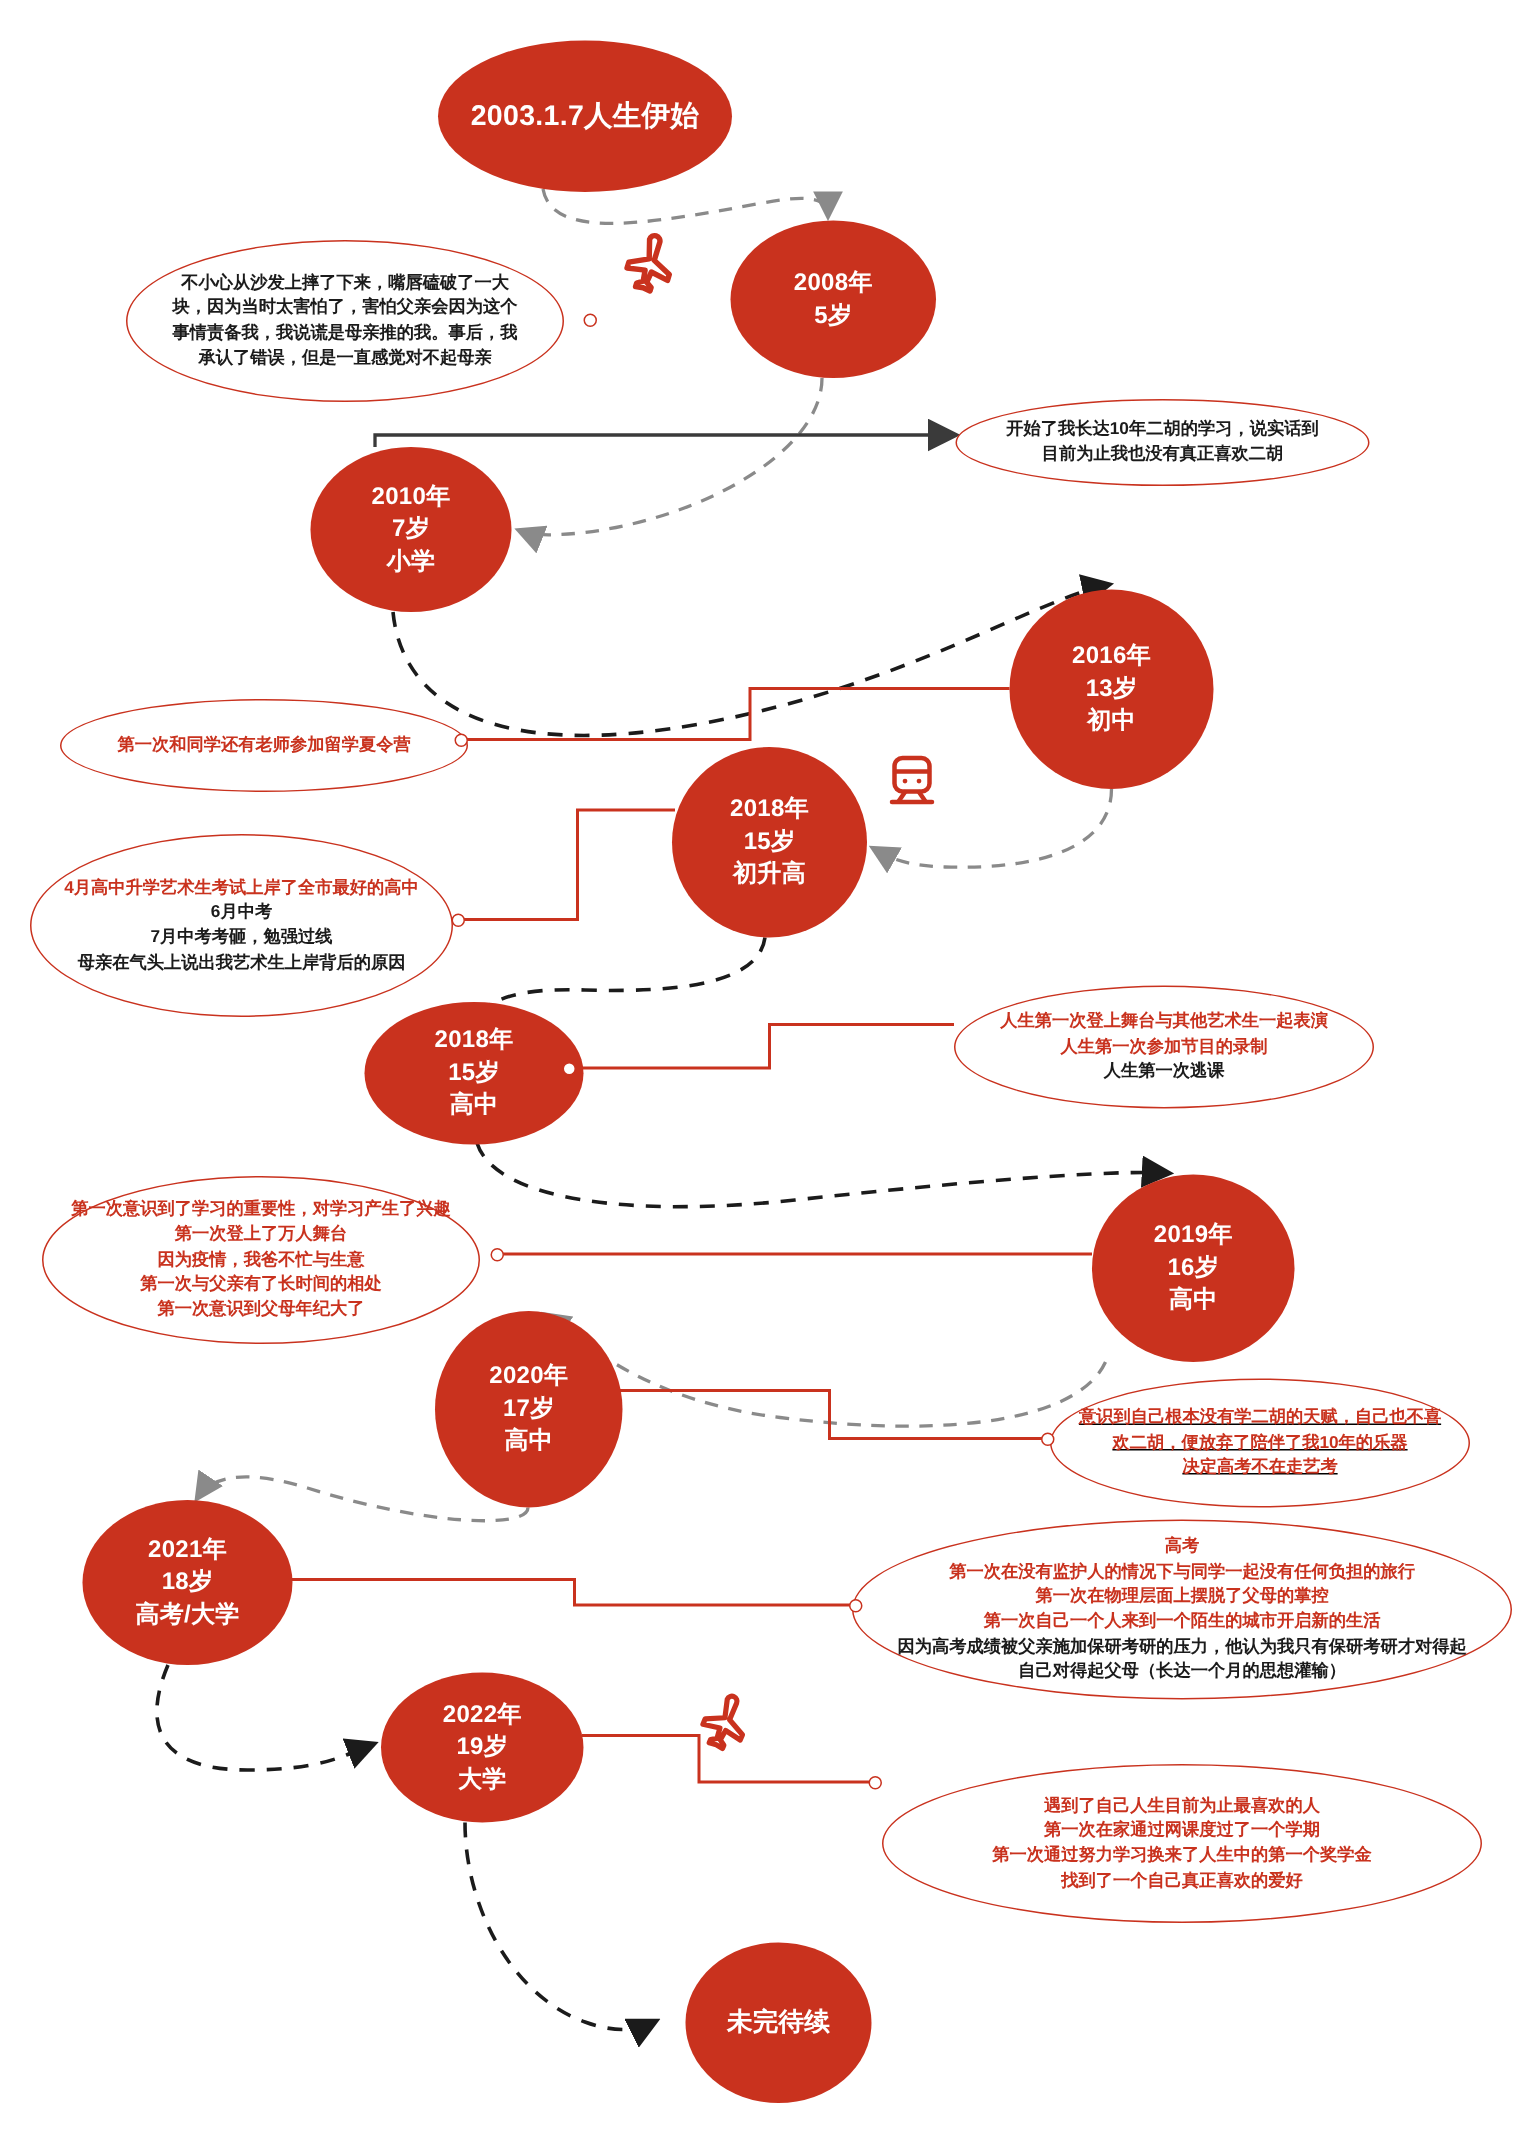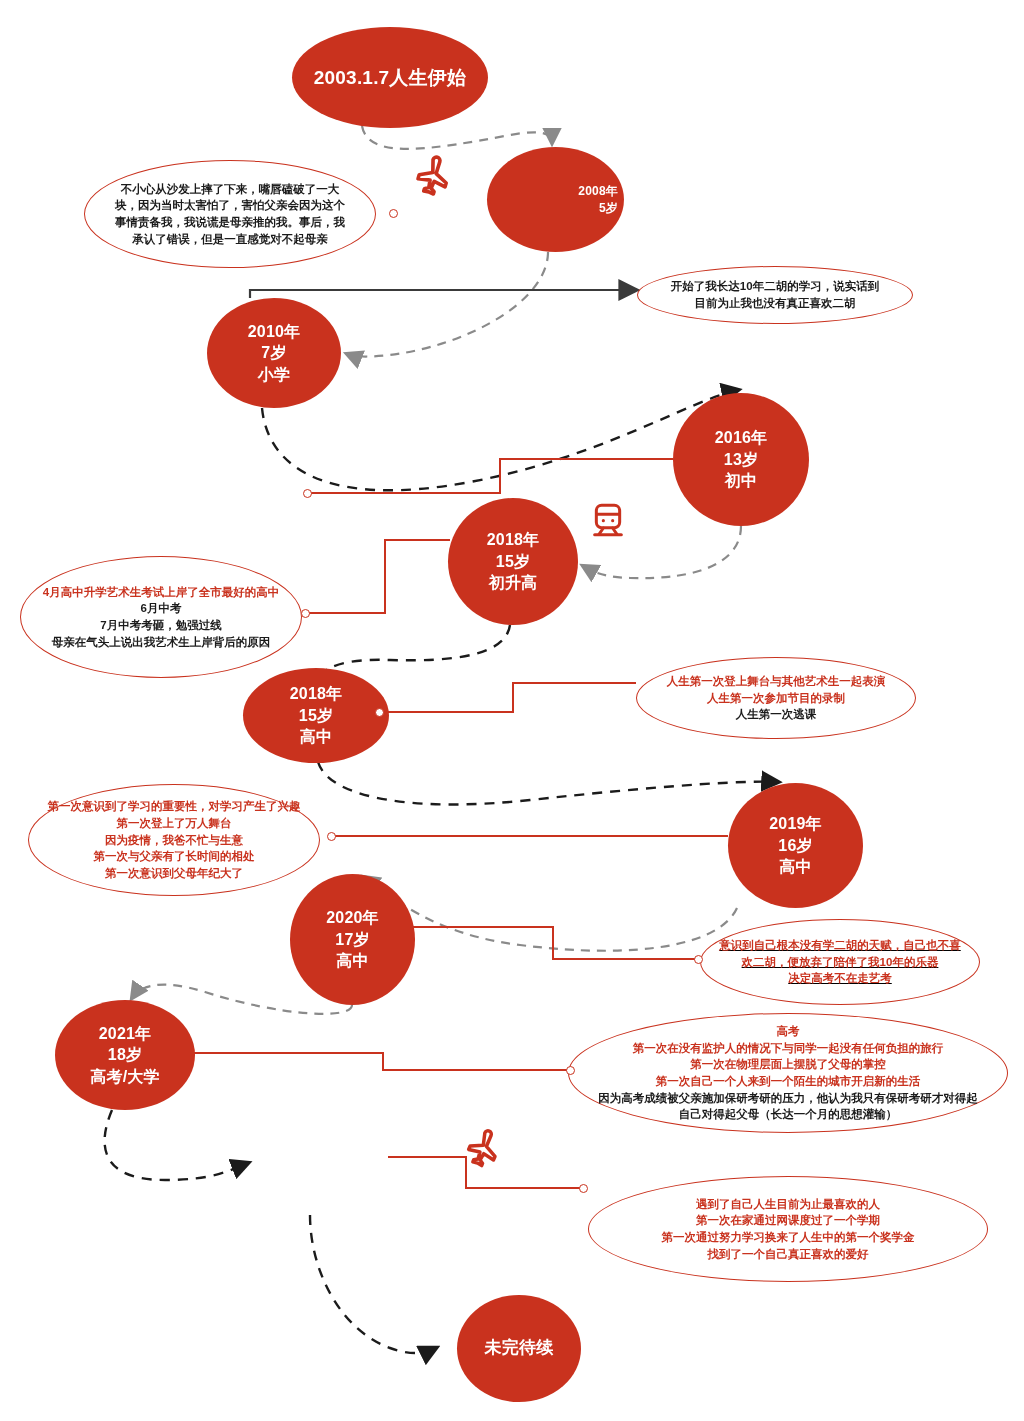--- a/index.html
+++ b/index.html
@@ -121,21 +121,21 @@
 
     <path d="M310,1215 C310,1270 340,1330 390,1348 C415,1357 428,1352 436,1348" fill="none" stroke="#1b1b1b" stroke-width="2.4" stroke-dasharray="10,8" marker-end="url(#arrBlack)"></path>
   </svg>
 
   <div class="node" style="left:292px;top:27px;width:196px;height:101px;font-size:19px;">
     <span class="nlines">
       <span class="nline">2003.1.7人生伊始</span>
     </span>
   </div>
 
-  <div class="node" style="left:487px;top:147px;width:137px;height:105px;font-size:12px;text-align:right;">
+  <div class="node" style="left:487px;top:147px;width:137px;height:105px;font-size:16px;">
     <span class="nlines">
       <span class="nline">2008年</span>
       <span class="nline">5岁</span>
     </span>
   </div>
 
   <div class="node" style="left:207px;top:298px;width:134px;height:110px;font-size:16px;">
     <span class="nlines">
       <span class="nline">2010年</span>
       <span class="nline">7岁</span>
@@ -184,20 +184,27 @@
   </div>
 
   <div class="node" style="left:55px;top:1000px;width:140px;height:110px;font-size:16px;">
     <span class="nlines">
       <span class="nline">2021年</span>
       <span class="nline">18岁</span>
       <span class="nline">高考/大学</span>
     </span>
   </div>
 
+  <div class="node" style="left:254px;top:1115px;width:135px;height:100px;font-size:16px;">
+    <span class="nlines">
+      <span class="nline">2022年</span>
+      <span class="nline">19岁</span>
+      <span class="nline">大学</span>
+    </span>
+  </div>
 
   <div class="node" style="left:457px;top:1295px;width:124px;height:107px;font-size:17px;">
     <span class="nlines">
       <span class="nline">未完待续</span>
     </span>
   </div>
 
   <div class="note" style="left:84px;top:160px;width:292px;height:108px;font-size:11.5px;">
     <span class="tlines">
       <span class="tline blk">不小心从沙发上摔了下来，嘴唇磕破了一大</span>
@@ -207,20 +214,25 @@
     </span>
   </div>
 
   <div class="note" style="left:637px;top:266px;width:276px;height:58px;font-size:11.5px;">
     <span class="tlines">
       <span class="tline blk">开始了我长达10年二胡的学习，说实话到</span>
       <span class="tline blk">目前为止我也没有真正喜欢二胡</span>
     </span>
   </div>
 
+  <div class="note" style="left:40px;top:466px;width:272px;height:62px;font-size:11.5px;">
+    <span class="tlines">
+      <span class="tline red">第一次和同学还有老师参加留学夏令营</span>
+    </span>
+  </div>
 
   <div class="note" style="left:20px;top:556px;width:282px;height:122px;font-size:11.5px;">
     <span class="tlines">
       <span class="tline red">4月高中升学艺术生考试上岸了全市最好的高中</span>
       <span class="tline blk">6月中考</span>
       <span class="tline blk">7月中考考砸，勉强过线</span>
       <span class="tline blk">母亲在气头上说出我艺术生上岸背后的原因</span>
     </span>
   </div>
 

